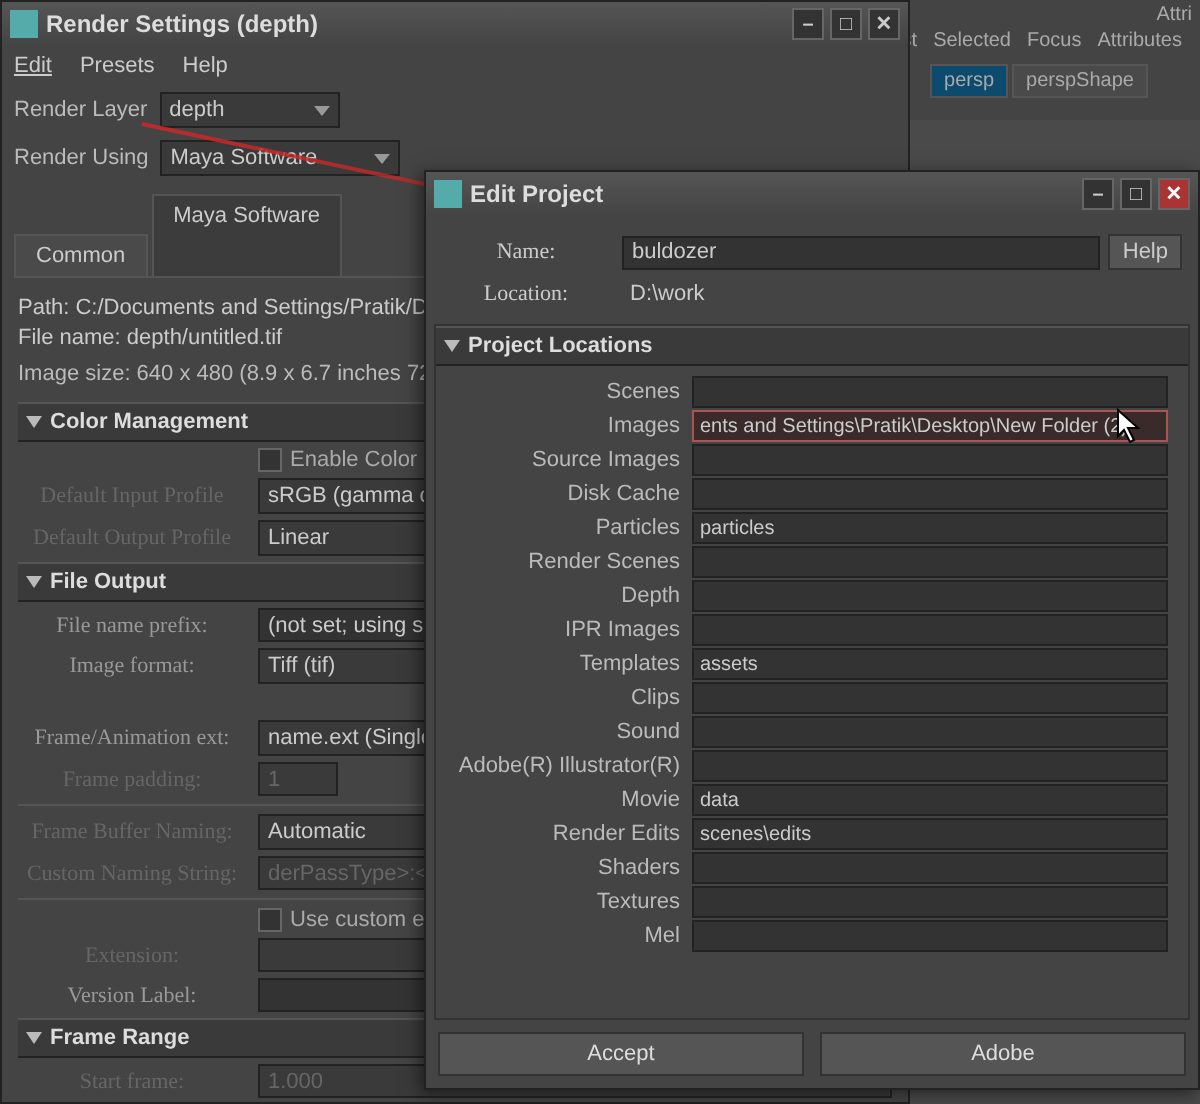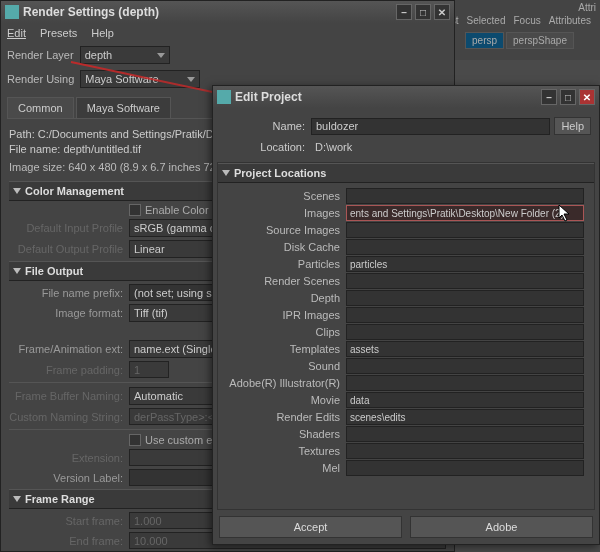--- a/index.html
+++ b/index.html
@@ -18,32 +18,32 @@
   .row { display: flex; align-items: center; padding: 3px 6px; gap: 6px; }
   .lbl { text-align: right; color: #bbb; }
   .dropdown { background: #3a3a3a; border: 1px solid #222; height: 18px; display: flex; align-items: center; padding: 0 4px; color: #ccc; position: relative; min-width: 60px; }
   .dropdown::after { content: ""; position: absolute; right: 4px; top: 6px; border-left: 4px solid transparent; border-right: 4px solid transparent; border-top: 5px solid #999; }
   .dd-wide { flex: 1; }
   
   .redline { position: absolute; left: 70px; top: 60px; width: 200px; height: 2px; background: linear-gradient(to right, rgba(200,40,40,0.9), rgba(200,40,40,0.7)); transform: rotate(12deg); transform-origin: left center; z-index: 50; pointer-events: none; }
   
   .tabs { display: flex; margin: 6px 6px 0 6px; border-bottom: 1px solid #555; }
   .tab { padding: 4px 10px; background: #3c3c3c; border: 1px solid #555; border-bottom: none; margin-right: 2px; color: #ccc; cursor: pointer; font-size: 11px; }
-  .tab.active { background: #4a4a4a; }
+  .tab.active { background: #4a4a4a; margin-top: 20px; }
   
   .body { padding: 6px 8px; color: #aaa; }
   .pathline { font-size: 11px; margin: 3px 0; color: #ccc; }
   .infoline { margin: 6px 0 8px 0; color: #bbb; }
   
   .section-hdr { background: #3a3a3a; border-top: 1px solid #555; border-bottom: 1px solid #222; padding: 3px 4px; display: flex; align-items: center; gap: 4px; font-weight: bold; color: #ddd; font-size: 11px; }
   .tri { width: 0; height: 0; border-top: 4px solid transparent; border-bottom: 4px solid transparent; border-left: 6px solid #bbb; }
   .tri.down { border-left: 4px solid transparent; border-right: 4px solid transparent; border-top: 6px solid #bbb; border-bottom: none; }
   
   .formrow { display: flex; align-items: center; margin: 3px 0; }
-  .formrow .flabel { width: 120px; text-align: right; padding-right: 6px; color: #999; }
+  .formrow .flabel { width: 120px; text-align: center; padding-right: 6px; color: #999; font-family: Liberation Serif, serif; }
   .formrow .flabel.dis { color: #666; }
   .field { background: #333; border: 1px solid #222; height: 17px; flex: 1; color: #ccc; padding: 0 4px; display: flex; align-items: center; }
   .field.dis { background: #3a3a3a; color: #666; }
   .chk { width: 12px; height: 12px; border: 1px solid #666; background: #333; margin-right: 4px; }
   
   .sep { height: 1px; background: #555; margin: 4px 0; }
   
   
   .proj-win { left: 212px; top: 85px; width: 388px; height: 460px; background: #444; z-index: 100; box-shadow: -2px 2px 8px rgba(0,0,0,0.5); }
   .proj-body { padding: 0; height: calc(100% - 22px); display: flex; flex-direction: column; }
@@ -290,26 +290,26 @@
           </div>
           <div class="prow">
             <span class="plabel">Depth</span>
             <div class="pfield"></div>
           </div>
           <div class="prow">
             <span class="plabel">IPR Images</span>
             <div class="pfield"></div>
           </div>
           <div class="prow">
-            <span class="plabel">Clips</span>
-            <div class="pfield"></div>
-          </div>
-          <div class="prow">
             <span class="plabel">Templates</span>
             <div class="pfield">assets</div>
+          </div>
+          <div class="prow">
+            <span class="plabel">Clips</span>
+            <div class="pfield"></div>
           </div>
           <div class="prow">
             <span class="plabel">Sound</span>
             <div class="pfield"></div>
           </div>
           <div class="prow">
             <span class="plabel">Adobe(R) Illustrator(R)</span>
             <div class="pfield"></div>
           </div>
           <div class="prow">

